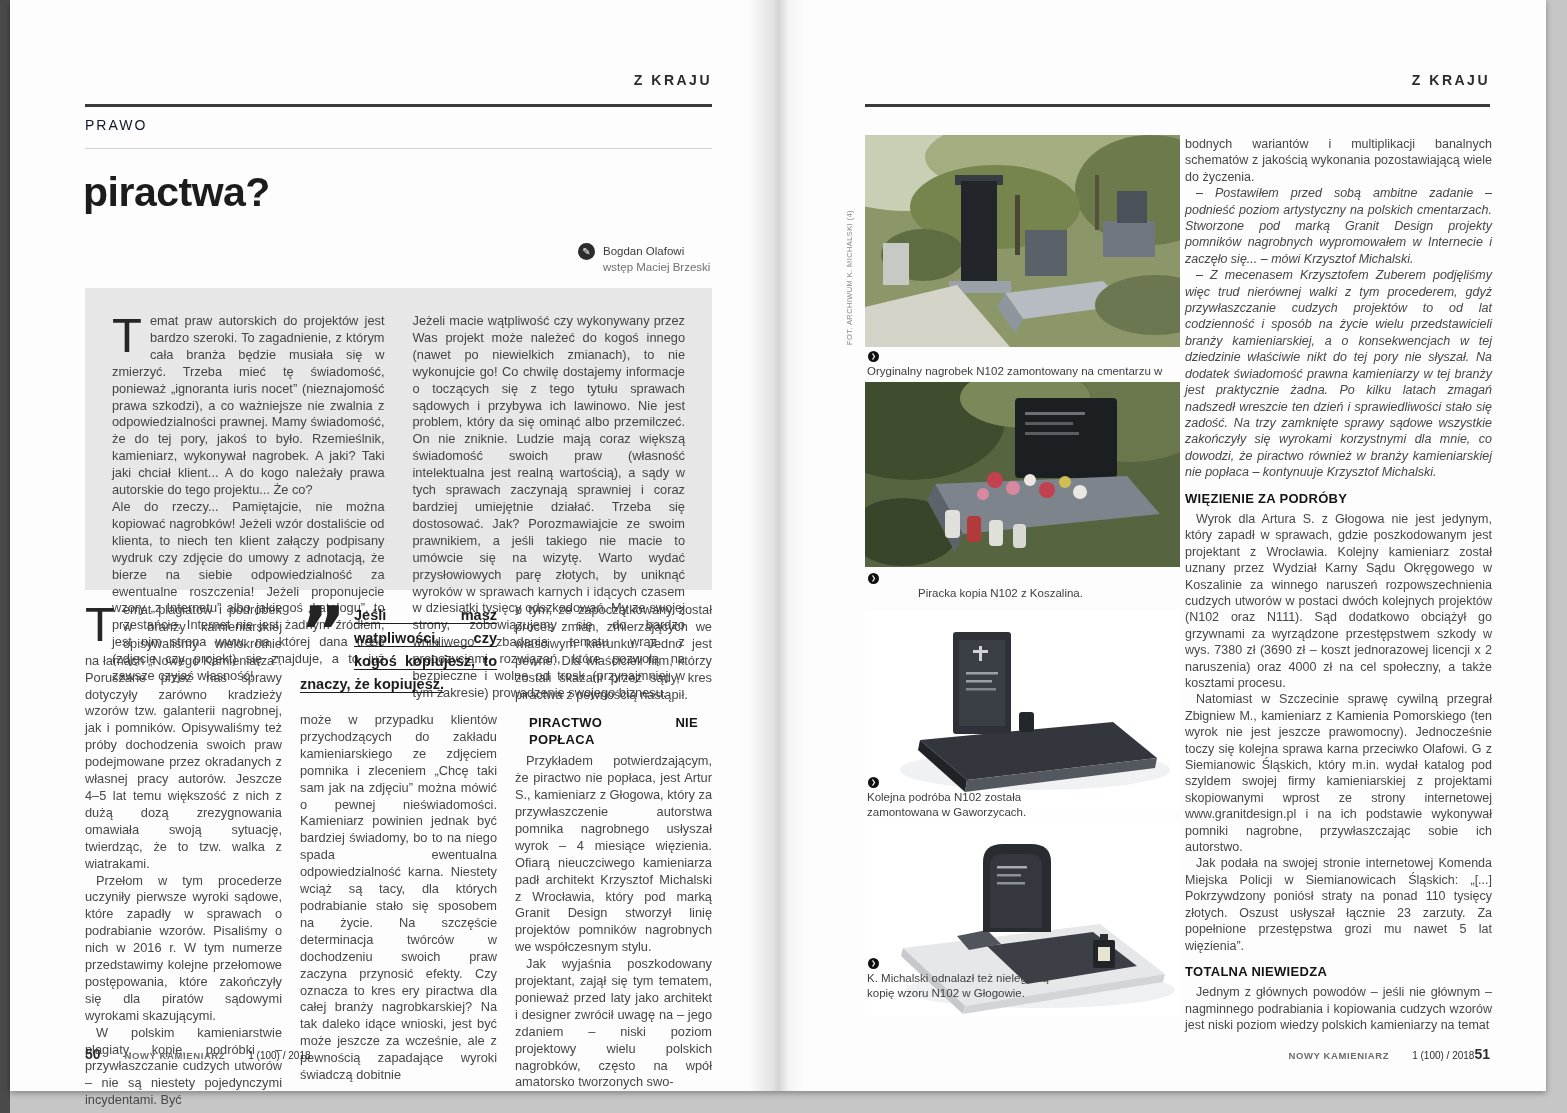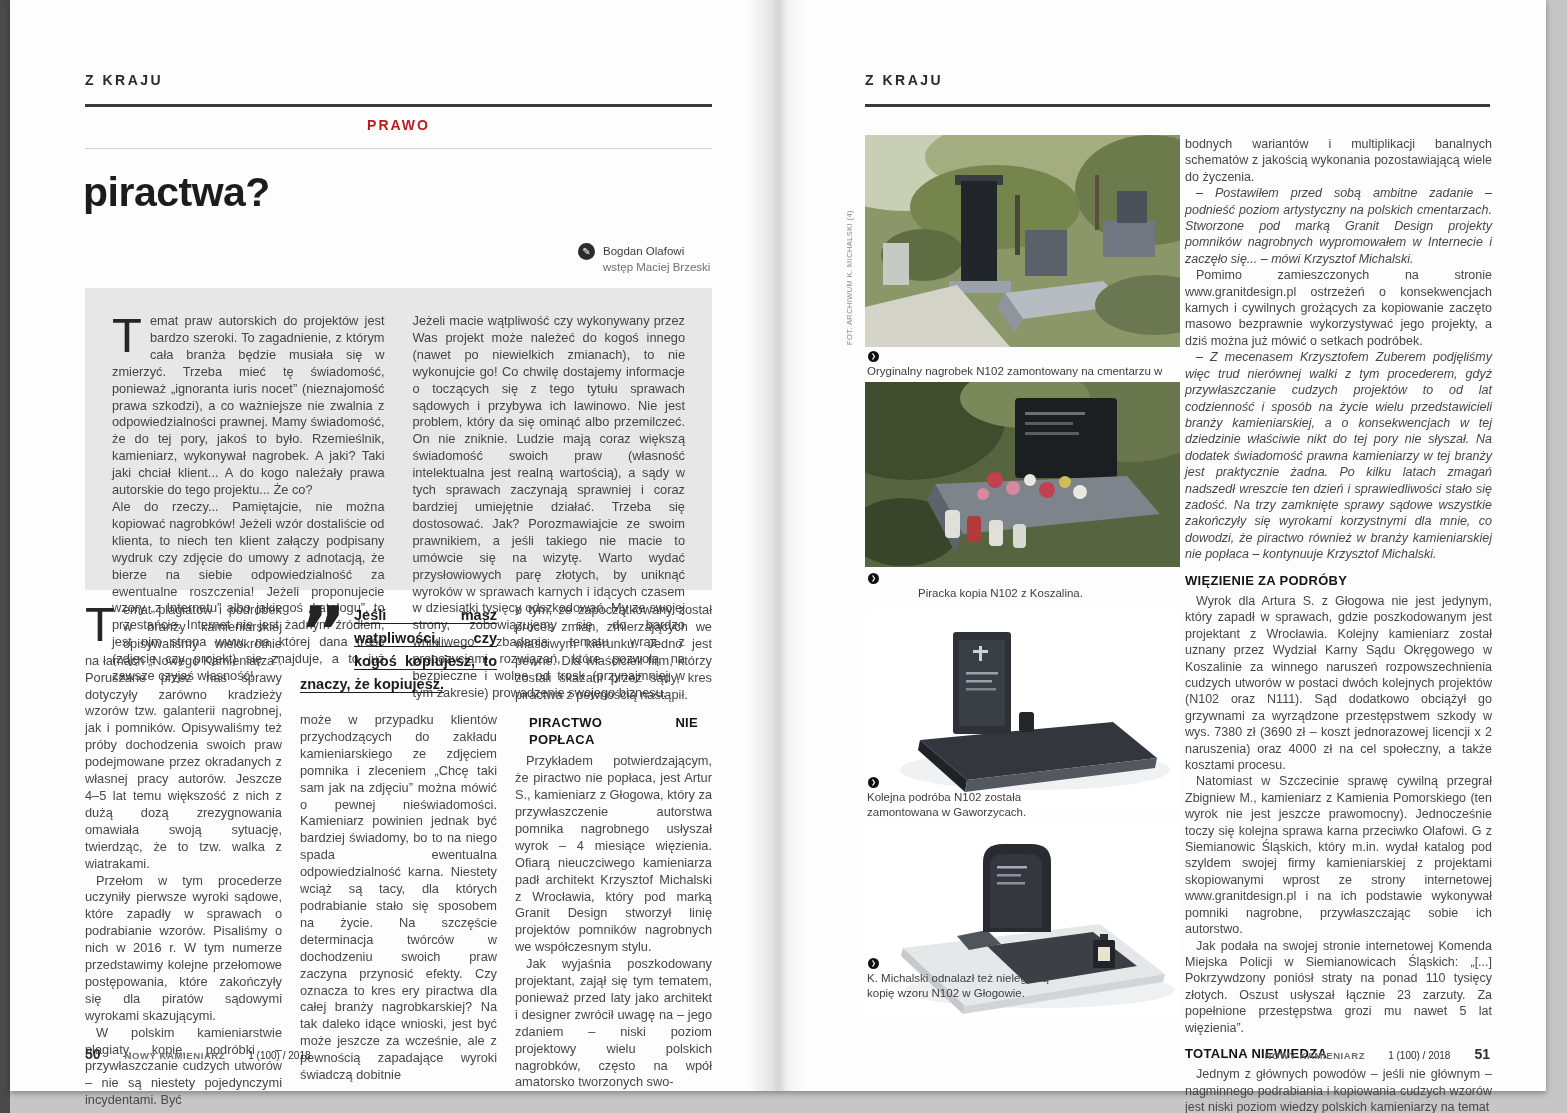--- a/index.html
+++ b/index.html
@@ -4,24 +4,24 @@
 <style>
   *{margin:0;padding:0;box-sizing:border-box}
   html,body{width:1567px;height:1113px}
   body{position:relative;overflow:hidden;background:#c6c6c6;font-family:"Liberation Sans",sans-serif;color:#474747}
   .edge-left{position:absolute;left:0;top:0;width:10px;height:1113px;background:#4a4a4a}
   .spread{position:absolute;left:10px;top:0;width:1536px;height:1091px;background:#fdfdfd;box-shadow:0 2px 6px rgba(0,0,0,.35)}
   .gutter{position:absolute;left:748px;top:0;width:58px;height:1091px;background:linear-gradient(90deg,rgba(0,0,0,0) 0%,rgba(0,0,0,.10) 42%,rgba(0,0,0,.16) 52%,rgba(0,0,0,.04) 70%,rgba(0,0,0,0) 100%);pointer-events:none}
   .abs{position:absolute}
 
   
-  .kicker{font-size:14px;font-weight:bold;letter-spacing:2.5px;color:#2b2b2b;text-align:left}
+  .kicker{font-size:14px;font-weight:bold;letter-spacing:2.5px;color:#2b2b2b;text-align:right}
   .rule-dark{height:3px;background:#3a3a3a}
   .rule-light{height:1px;background:#d2d2d2}
-  .section-label{font-size:14px;font-weight:bold;letter-spacing:2px;color:#b91c1c;text-align:center}
+  .section-label{font-size:14px;font-weight:normal;letter-spacing:2px;color:#0f172a;text-align:left}
 
   
   .title{font-size:41px;line-height:48px;font-weight:bold;color:#1c1c1c;letter-spacing:-.5px}
   .byline{display:flex;gap:8px;align-items:flex-start}
   .byline-icon{width:17px;height:17px;border-radius:50%;background:#2c2c2c;color:#fff;font-size:10px;line-height:17px;text-align:center;flex:0 0 auto}
   .byline-text{font-size:11.5px;line-height:16px;color:#3c3c3c}
   .byline-text .sub{color:#6f6f6f}
 
   
   .leadbox{background:#e7e7e7;padding:25px 27px;display:flex;gap:28px}
@@ -218,27 +218,26 @@
     <rect x="233" y="125" width="12" height="14" fill="#e8e4d2"></rect>
     <rect x="235" y="112" width="8" height="6" fill="#2c2f34"></rect>
   </svg>
 </div>
 <div class="abs cap-marker" style="left:868px;top:958px">❯</div>
 <div class="abs caption" style="left:867px;top:971px;width:200px">K. Michalski odnalazł też nielegalną kopię wzoru N102 w Głogowie.</div>
 
 <div class="abs rcol" style="left:1185px;top:136px">
   <p>bodnych wariantów i multiplikacji banalnych schematów z jakością wykonania pozostawiającą wiele do życzenia.</p>
   <p class="ind italic">– Postawiłem przed sobą ambitne zadanie – podnieść poziom artystyczny na polskich cmentarzach. Stworzone pod marką Granit Design projekty pomników nagrobnych wypromowałem w Internecie i zaczęło się... – mówi Krzysztof Michalski.</p>
-  <p class="ind">Pomimo zamieszczonych na stronie www.granitdesign.pl ostrzeżeń o konsekwencjach karnych i cywilnych grożących za kopiowanie zaczęto masowo bezprawnie wykorzystywać jego projekty, a dziś można już mówić o setkach podróbek.</p>
   <p class="ind italic">– Z mecenasem Krzysztofem Zuberem podjęliśmy więc trud nierównej walki z tym procederem, gdyż przywłaszczanie cudzych projektów to od lat codzienność i sposób na życie wielu przedstawicieli branży kamieniarskiej, a o konsekwencjach w tej dziedzinie właściwie nikt do tej pory nie słyszał. Na dodatek świadomość prawna kamieniarzy w tej branży jest praktycznie żadna. Po kilku latach zmagań nadszedł wreszcie ten dzień i sprawiedliwości stało się zadość. Na trzy zamknięte sprawy sądowe wszystkie zakończyły się wyrokami korzystnymi dla mnie, co dowodzi, że piractwo również w branży kamieniarskiej nie popłaca – kontynuuje Krzysztof Michalski.</p>
   <div class="colhead">WIĘZIENIE ZA PODRÓBY</div>
   <p class="ind">Wyrok dla Artura S. z Głogowa nie jest jedynym, który zapadł w sprawach, gdzie poszkodowanym jest projektant z Wrocławia. Kolejny kamieniarz został uznany przez Wydział Karny Sądu Okręgowego w Koszalinie za winnego naruszeń rozpowszechnienia cudzych utworów w postaci dwóch kolejnych projektów (N102 oraz N111). Sąd dodatkowo obciążył go grzywnami za wyrządzone przestępstwem szkody w wys. 7380 zł (3690 zł – koszt jednorazowej licencji x 2 naruszenia) oraz 4000 zł na cel społeczny, a także kosztami procesu.</p>
   <p class="ind">Natomiast w Szczecinie sprawę cywilną przegrał Zbigniew M., kamieniarz z Kamienia Pomorskiego (ten wyrok nie jest jeszcze prawomocny). Jednocześnie toczy się kolejna sprawa karna przeciwko Olafowi. G z Siemianowic Śląskich, który m.in. wydał katalog pod szyldem swojej firmy kamieniarskiej z projektami skopiowanymi wprost ze strony internetowej www.granitdesign.pl i na ich podstawie wykonywał pomniki nagrobne, przywłaszczając sobie ich autorstwo.</p>
   <p class="ind">Jak podała na swojej stronie internetowej Komenda Miejska Policji w Siemianowicach Śląskich: „[...] Pokrzywdzony poniósł straty na ponad 110 tysięcy złotych. Oszust usłyszał łącznie 23 zarzuty. Za popełnione przestępstwa grozi mu nawet 5 lat więzienia”.</p>
   <div class="colhead">TOTALNA NIEWIEDZA</div>
   <p class="ind">Jednym z głównych powodów – jeśli nie głównym – nagminnego podrabiania i kopiowania cudzych wzorów jest niski poziom wiedzy polskich kamieniarzy na temat</p>
 </div>
 
 <div class="abs footer" style="left:865px;top:1046px;width:625px;justify-content:flex-end">
   <span class="mag">NOWY KAMIENIARZ</span>
   <span class="issue">1 (100) / 2018</span>
-  <span class="pagenum" style="margin-left:24px">51</span>
+  <span class="pagenum" style="">51</span>
 </div>
 
 </body></html>

